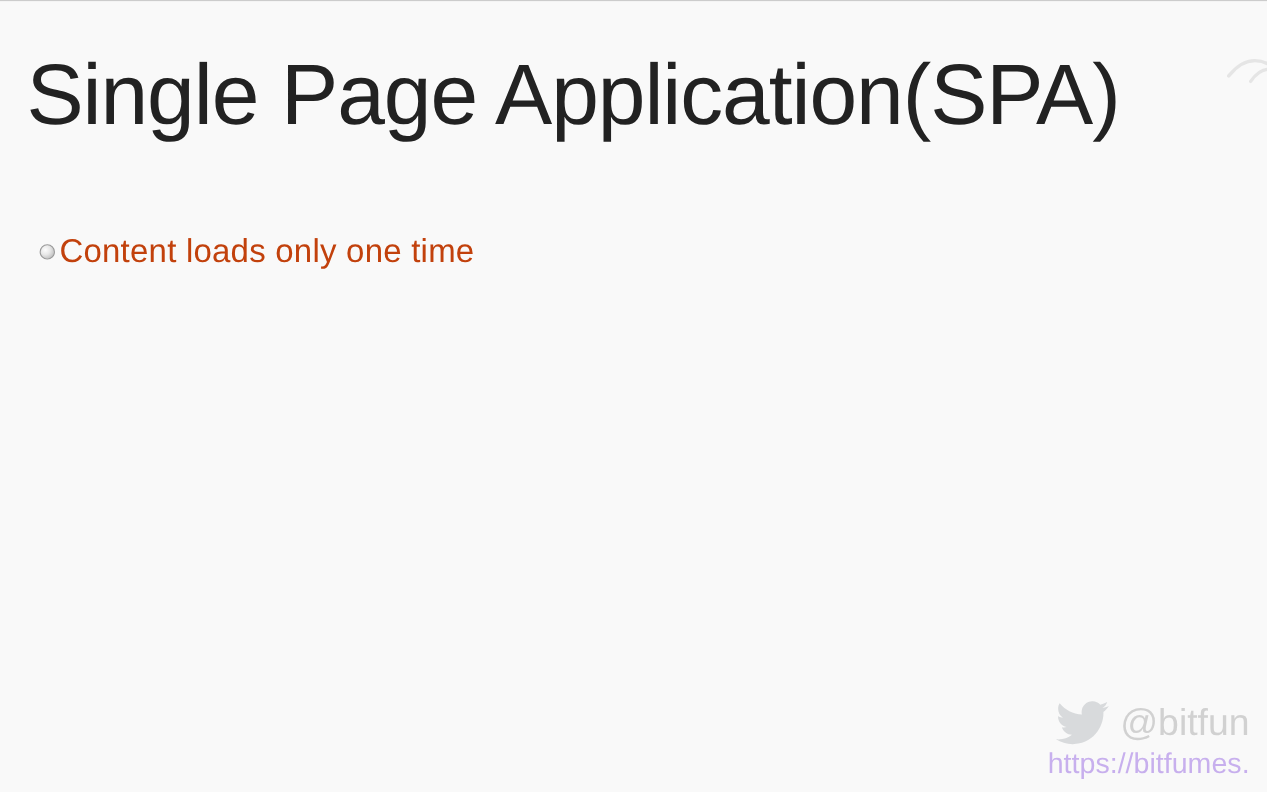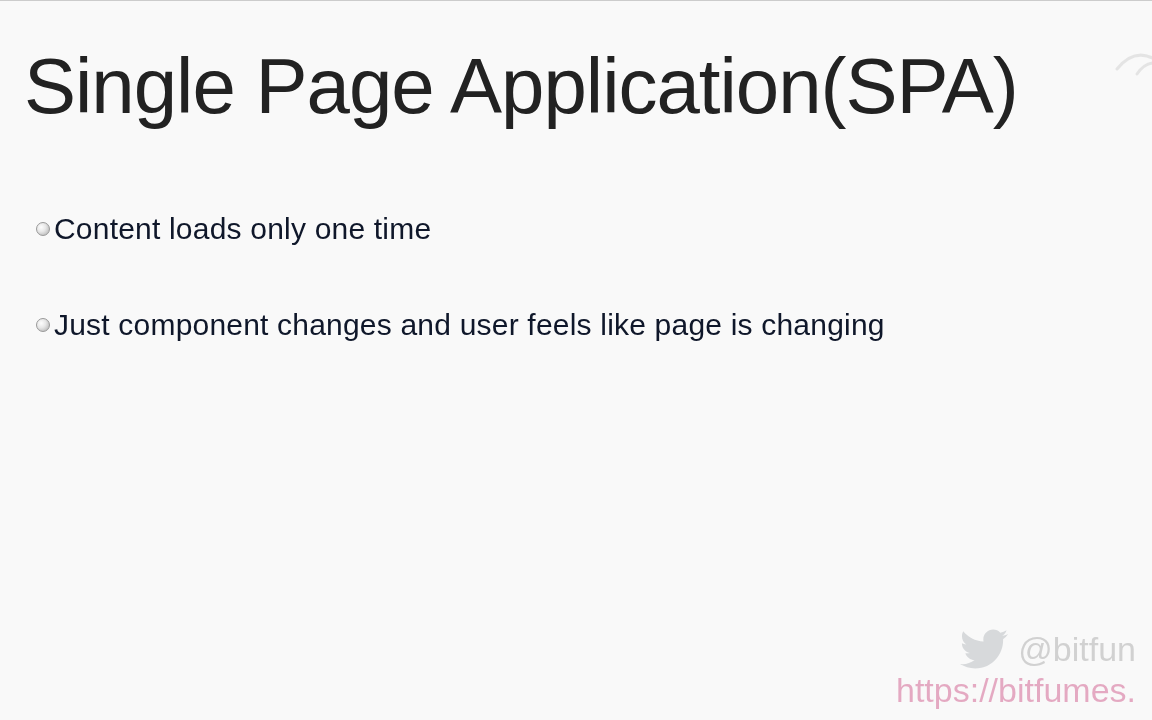--- a/index.html
+++ b/index.html
@@ -37,21 +37,21 @@
       height: 14px;
       border-radius: 50%;
       background: radial-gradient(circle at 35% 35%, #fdfdfd 0%, #e8e8e8 40%, #bfbfbf 80%, #999 100%);
       border: 1px solid #999;
       flex-shrink: 0;
       margin-right: 4px;
     }
     .bullet-text {
       font-size: 30px;
       font-weight: 400;
-      color: #0f172a;
+      color: #c2410c;
       letter-spacing: 0.2px;
     }
     .footer-credits {
       position: absolute;
       right: 16px;
       bottom: 10px;
       text-align: left;
       opacity: 0.35;
       color: #7a7a7a;
     }
@@ -64,22 +64,22 @@
       width: 56px;
       height: 48px;
       margin-right: 6px;
       fill: #9aa0a6;
     }
     .twitter-handle {
       font-size: 34px;
       color: #888;
     }
     .site-url {
-      font-size: 34px;
-      color: #be185d;
+      font-size: 26px;
+      color: #6d28d9;
       margin-top: -2px;
       text-align: right;
     }
     .corner-swirl {
       position: absolute;
       top: 38px;
       right: -20px;
       width: 60px;
       height: 60px;
       opacity: 0.25;
@@ -88,24 +88,20 @@
 </head>
 <body>
 
 <h1 class="slide-title">Single Page Application(SPA)</h1>
 
 <ul class="bullet-list">
   <li class="bullet-item">
     <span class="bullet-icon"></span>
     <span class="bullet-text">Content loads only one time</span>
   </li>
-  <li class="bullet-item">
-    <span class="bullet-icon"></span>
-    <span class="bullet-text">Just component changes and user feels like page is changing</span>
-  </li>
 </ul>
 
 <svg class="corner-swirl" viewBox="0 0 60 60">
   <path d="M5 30 Q 25 5 50 25 Q 35 20 25 35" stroke="#aaa" stroke-width="3" fill="none" stroke-linecap="round"></path>
 </svg>
 
 <div class="footer-credits">
   <div class="twitter-row">
     <svg class="twitter-icon" viewBox="0 0 24 24">
       <path d="M23.954 4.569c-.885.389-1.83.654-2.825.775 1.014-.611 1.794-1.574 2.163-2.724-.951.564-2.005.974-3.127 1.195-.897-.957-2.178-1.555-3.594-1.555-2.717 0-4.92 2.203-4.92 4.917 0 .39.045.765.127 1.124C7.691 8.094 4.066 6.13 1.64 3.161c-.427.722-.666 1.561-.666 2.475 0 1.71.87 3.213 2.188 4.096-.807-.026-1.566-.248-2.228-.616v.061c0 2.385 1.693 4.374 3.946 4.827-.413.111-.849.171-1.296.171-.314 0-.615-.03-.916-.086.631 1.953 2.445 3.377 4.604 3.417-1.68 1.319-3.809 2.105-6.102 2.105-.39 0-.779-.023-1.17-.067 2.189 1.394 4.768 2.209 7.557 2.209 9.054 0 14-7.503 14-14 0-.21 0-.42-.015-.63.961-.689 1.8-1.56 2.46-2.548l-.047-.02z"></path>

